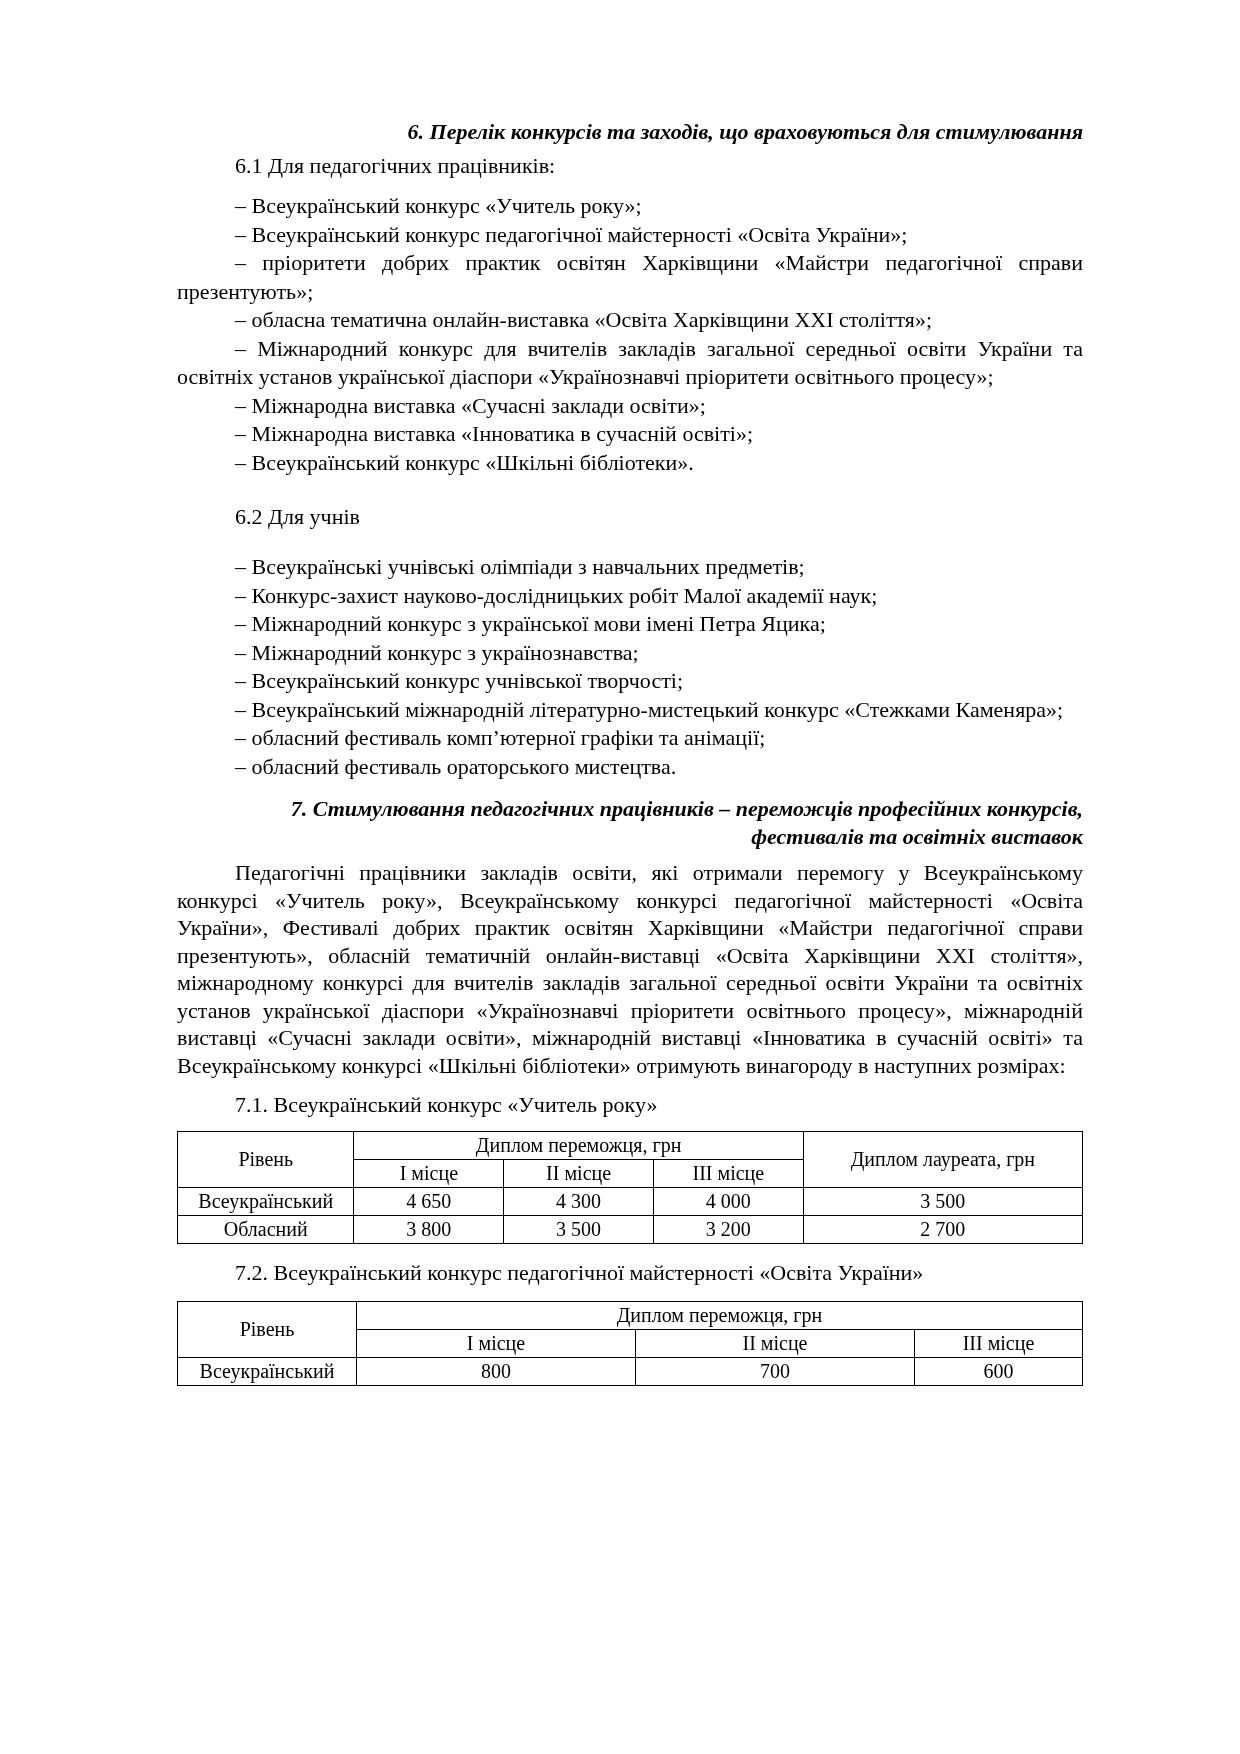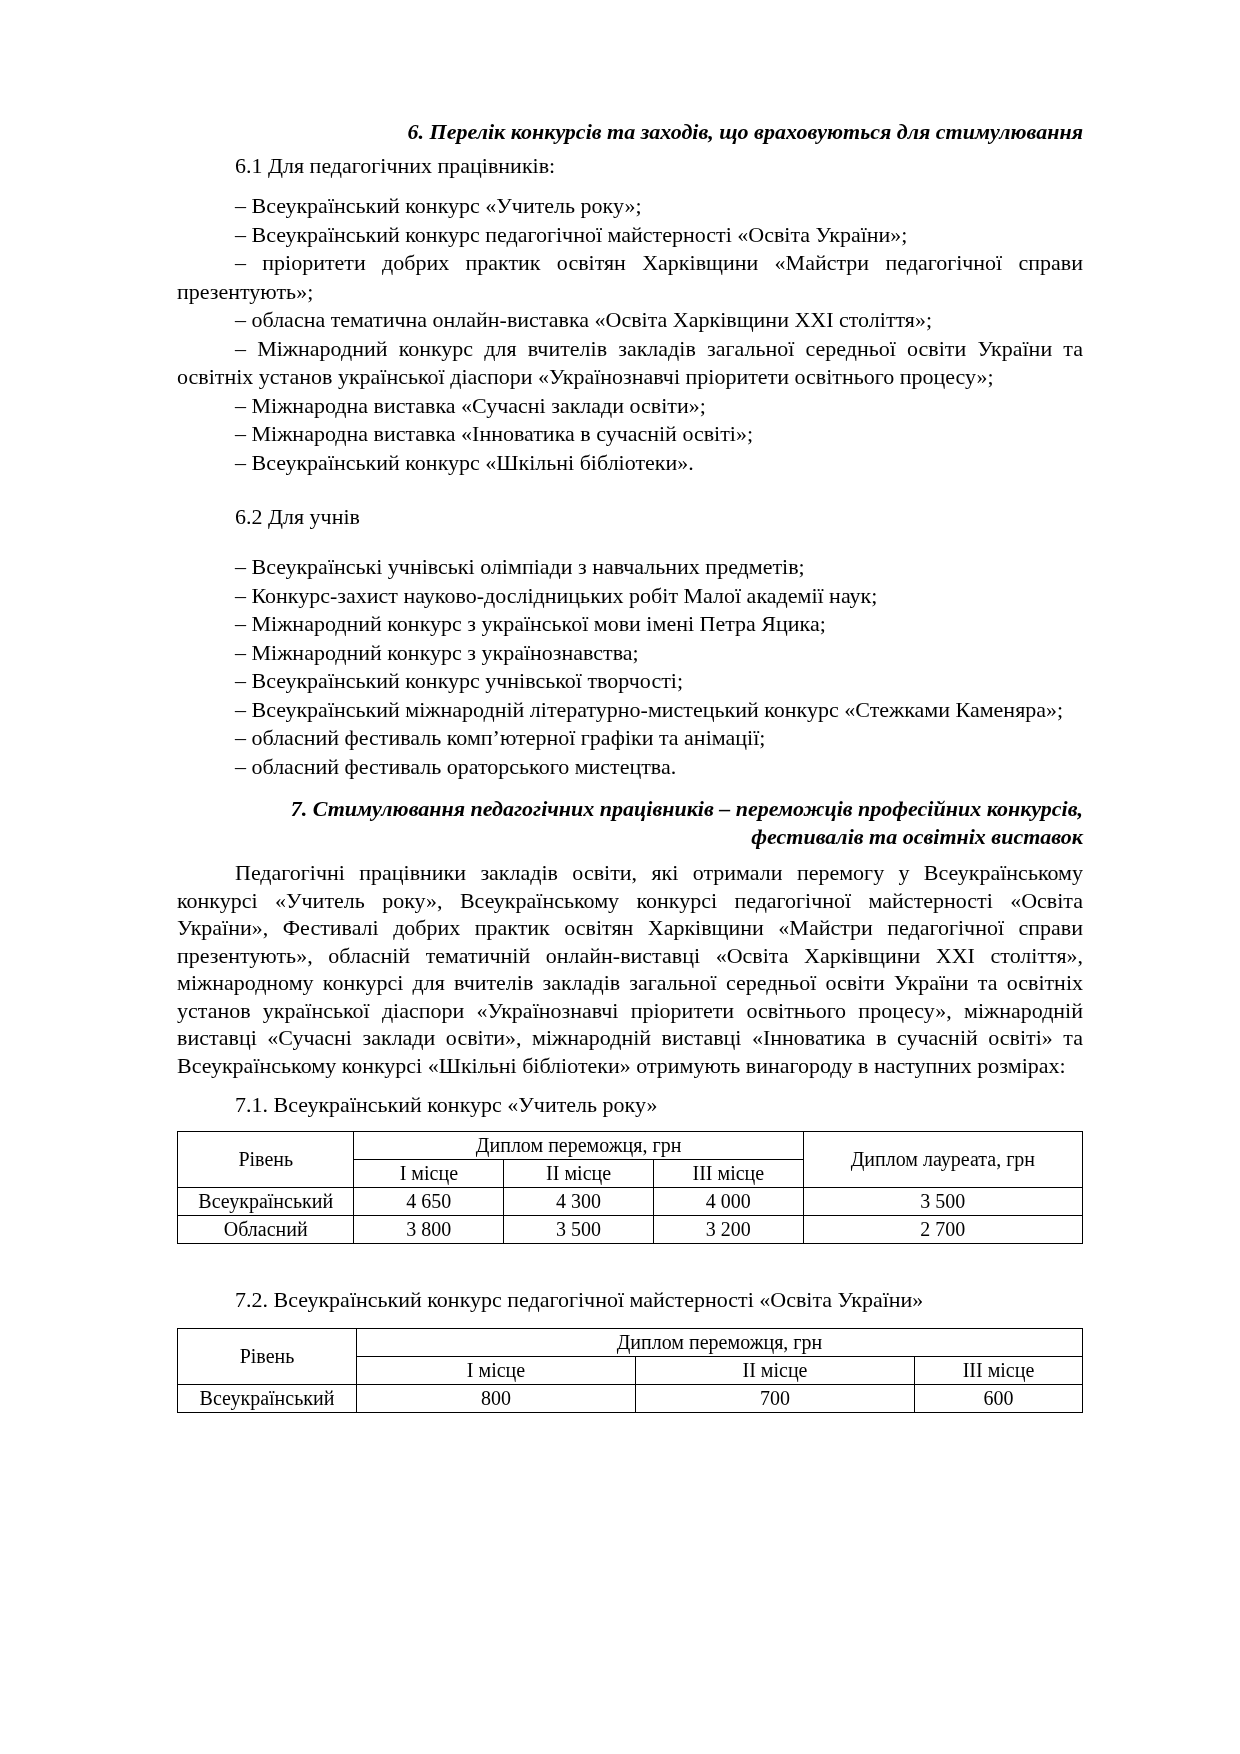--- a/index.html
+++ b/index.html
@@ -71,21 +71,21 @@
     <tr>
       <td>Обласний</td>
       <td>3 800</td>
       <td>3 500</td>
       <td>3 200</td>
       <td>2 700</td>
     </tr>
   </tbody>
     </table>
 
-  <div class="p ind" style="margin-top:42px">7.2. Всеукраїнський конкурс педагогічної майстерності «Освіта України»</div>
+  <div class="p ind" style="margin-top:15px">7.2. Всеукраїнський конкурс педагогічної майстерності «Освіта України»</div>
   <table style="margin-top:14px">
     <tbody>
         <tr>
       <td rowspan="2" style="width:170px">Рівень</td>
       <td colspan="3">Диплом переможця, грн</td>
     </tr>
     <tr>
       <td style="width:270px">I місце</td>
       <td style="width:270px">II місце</td>
       <td>III місце</td>

